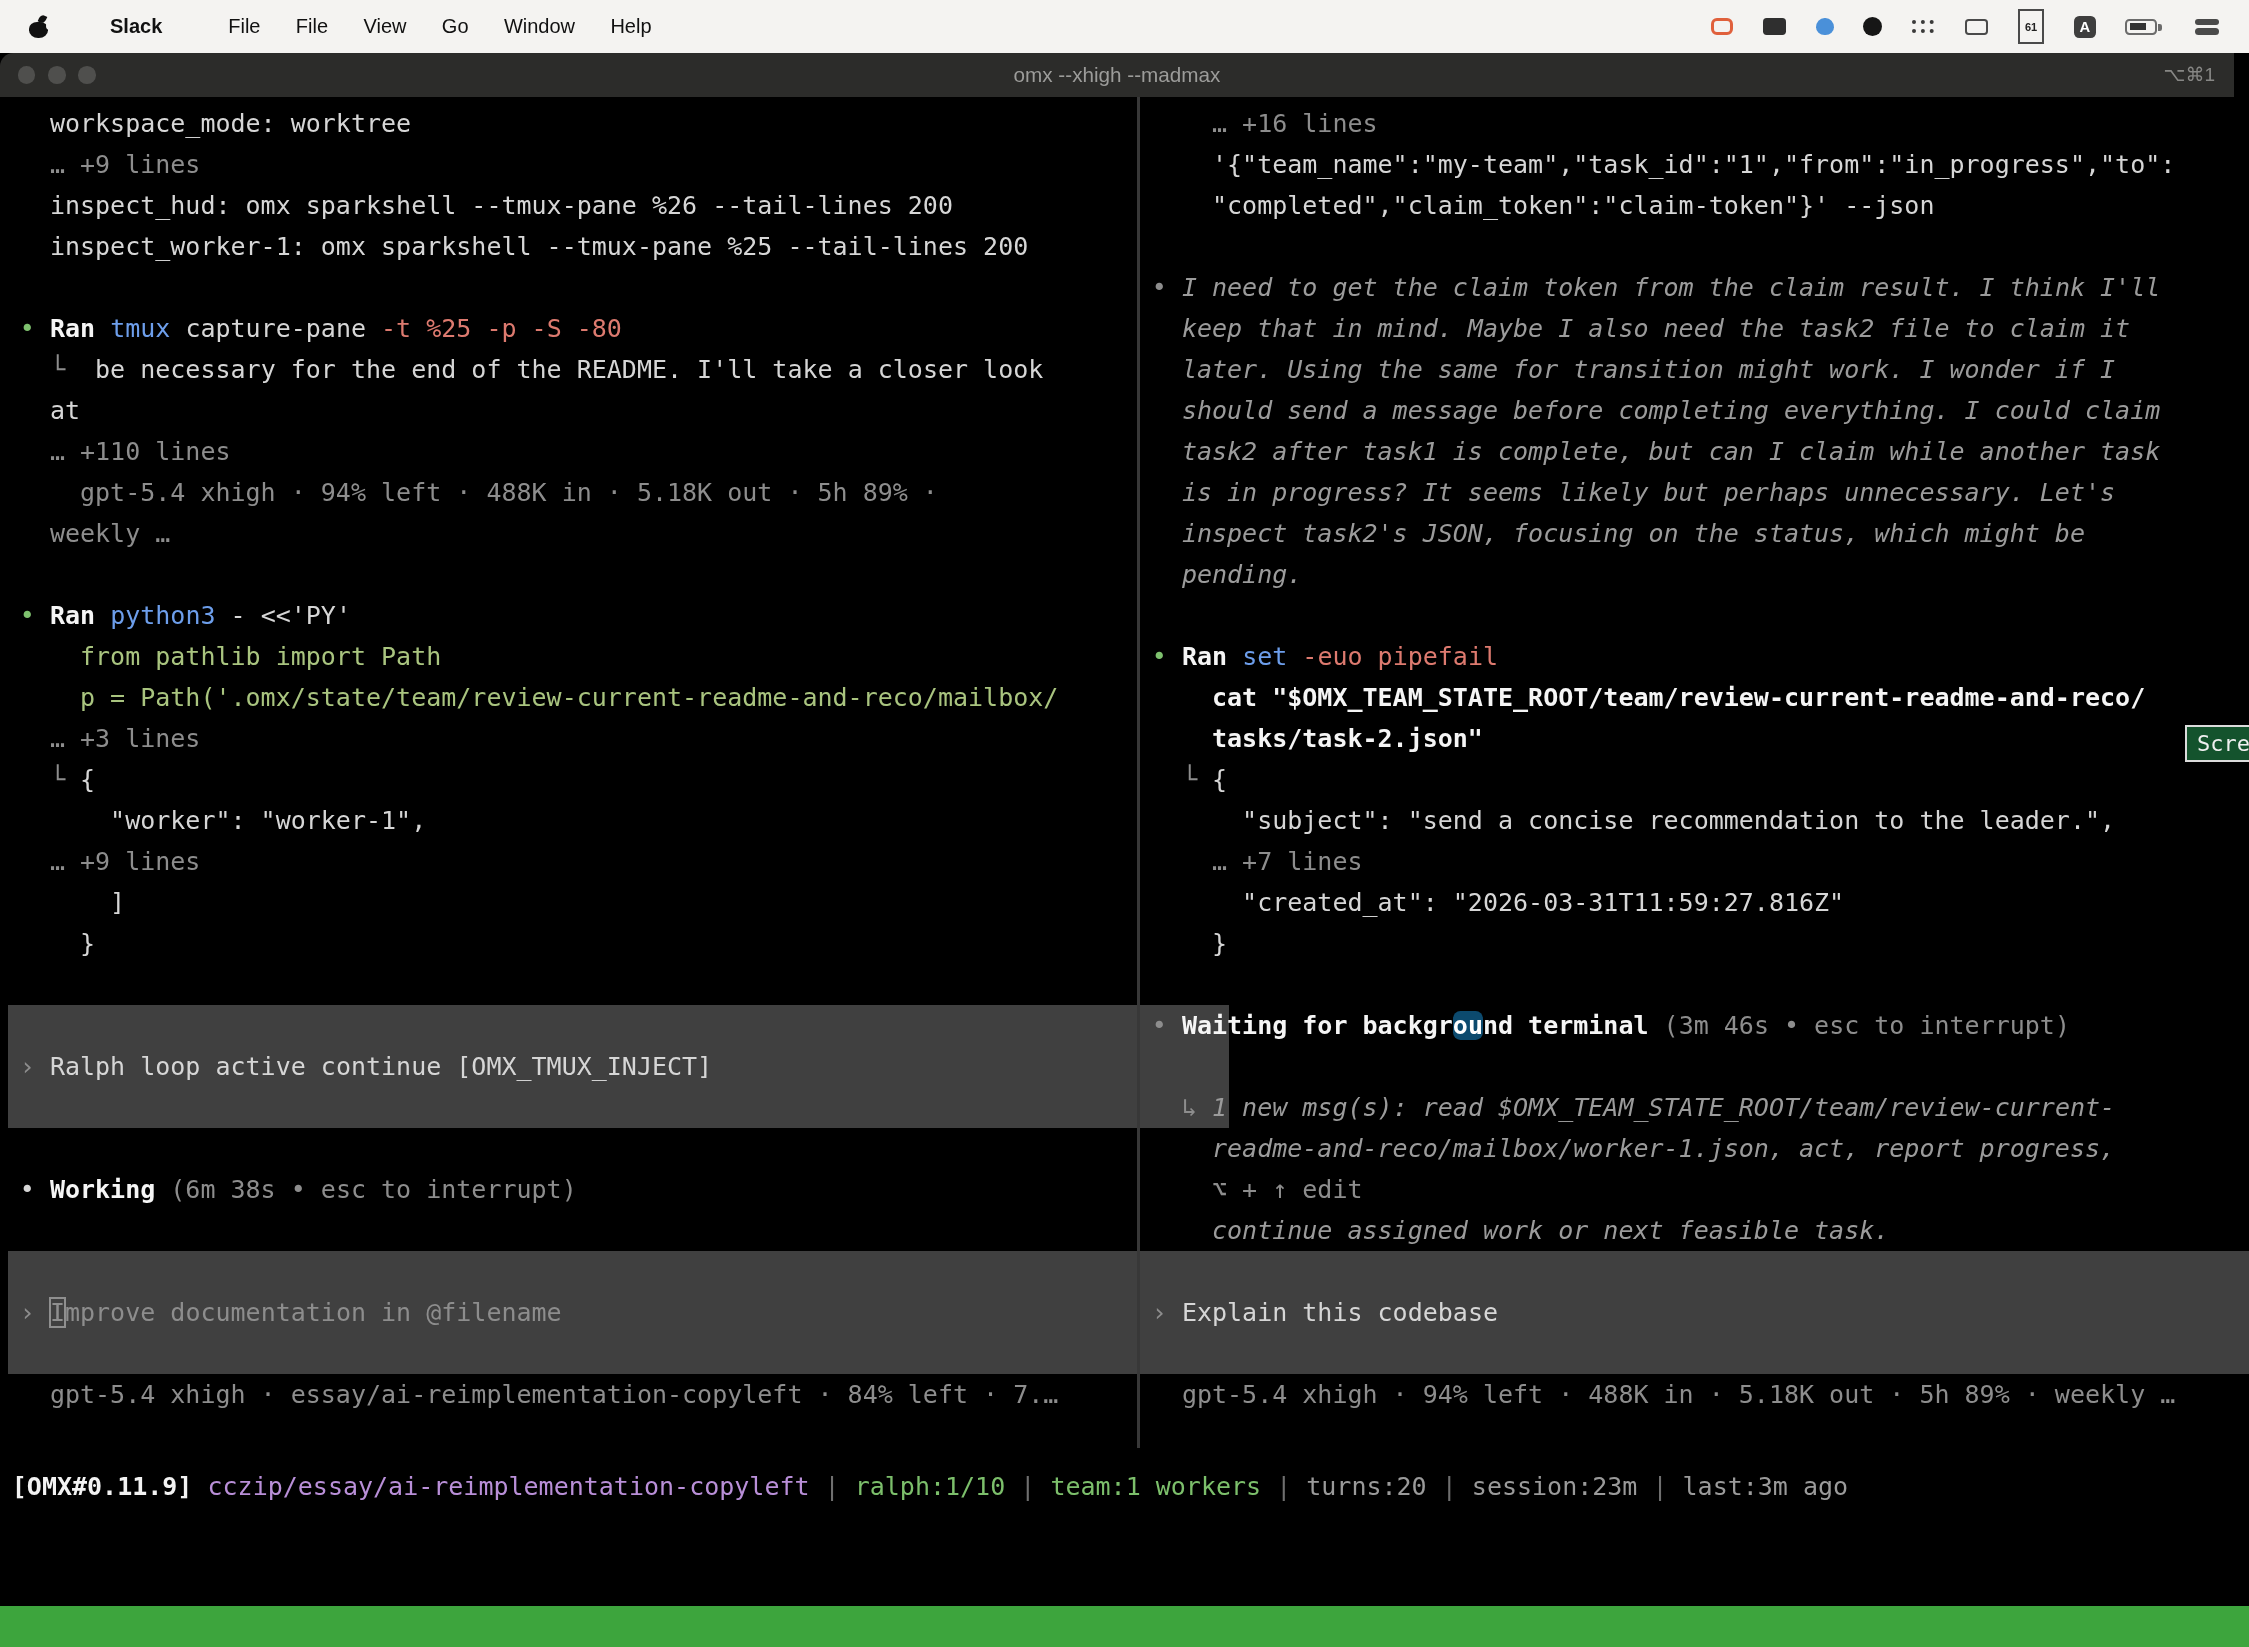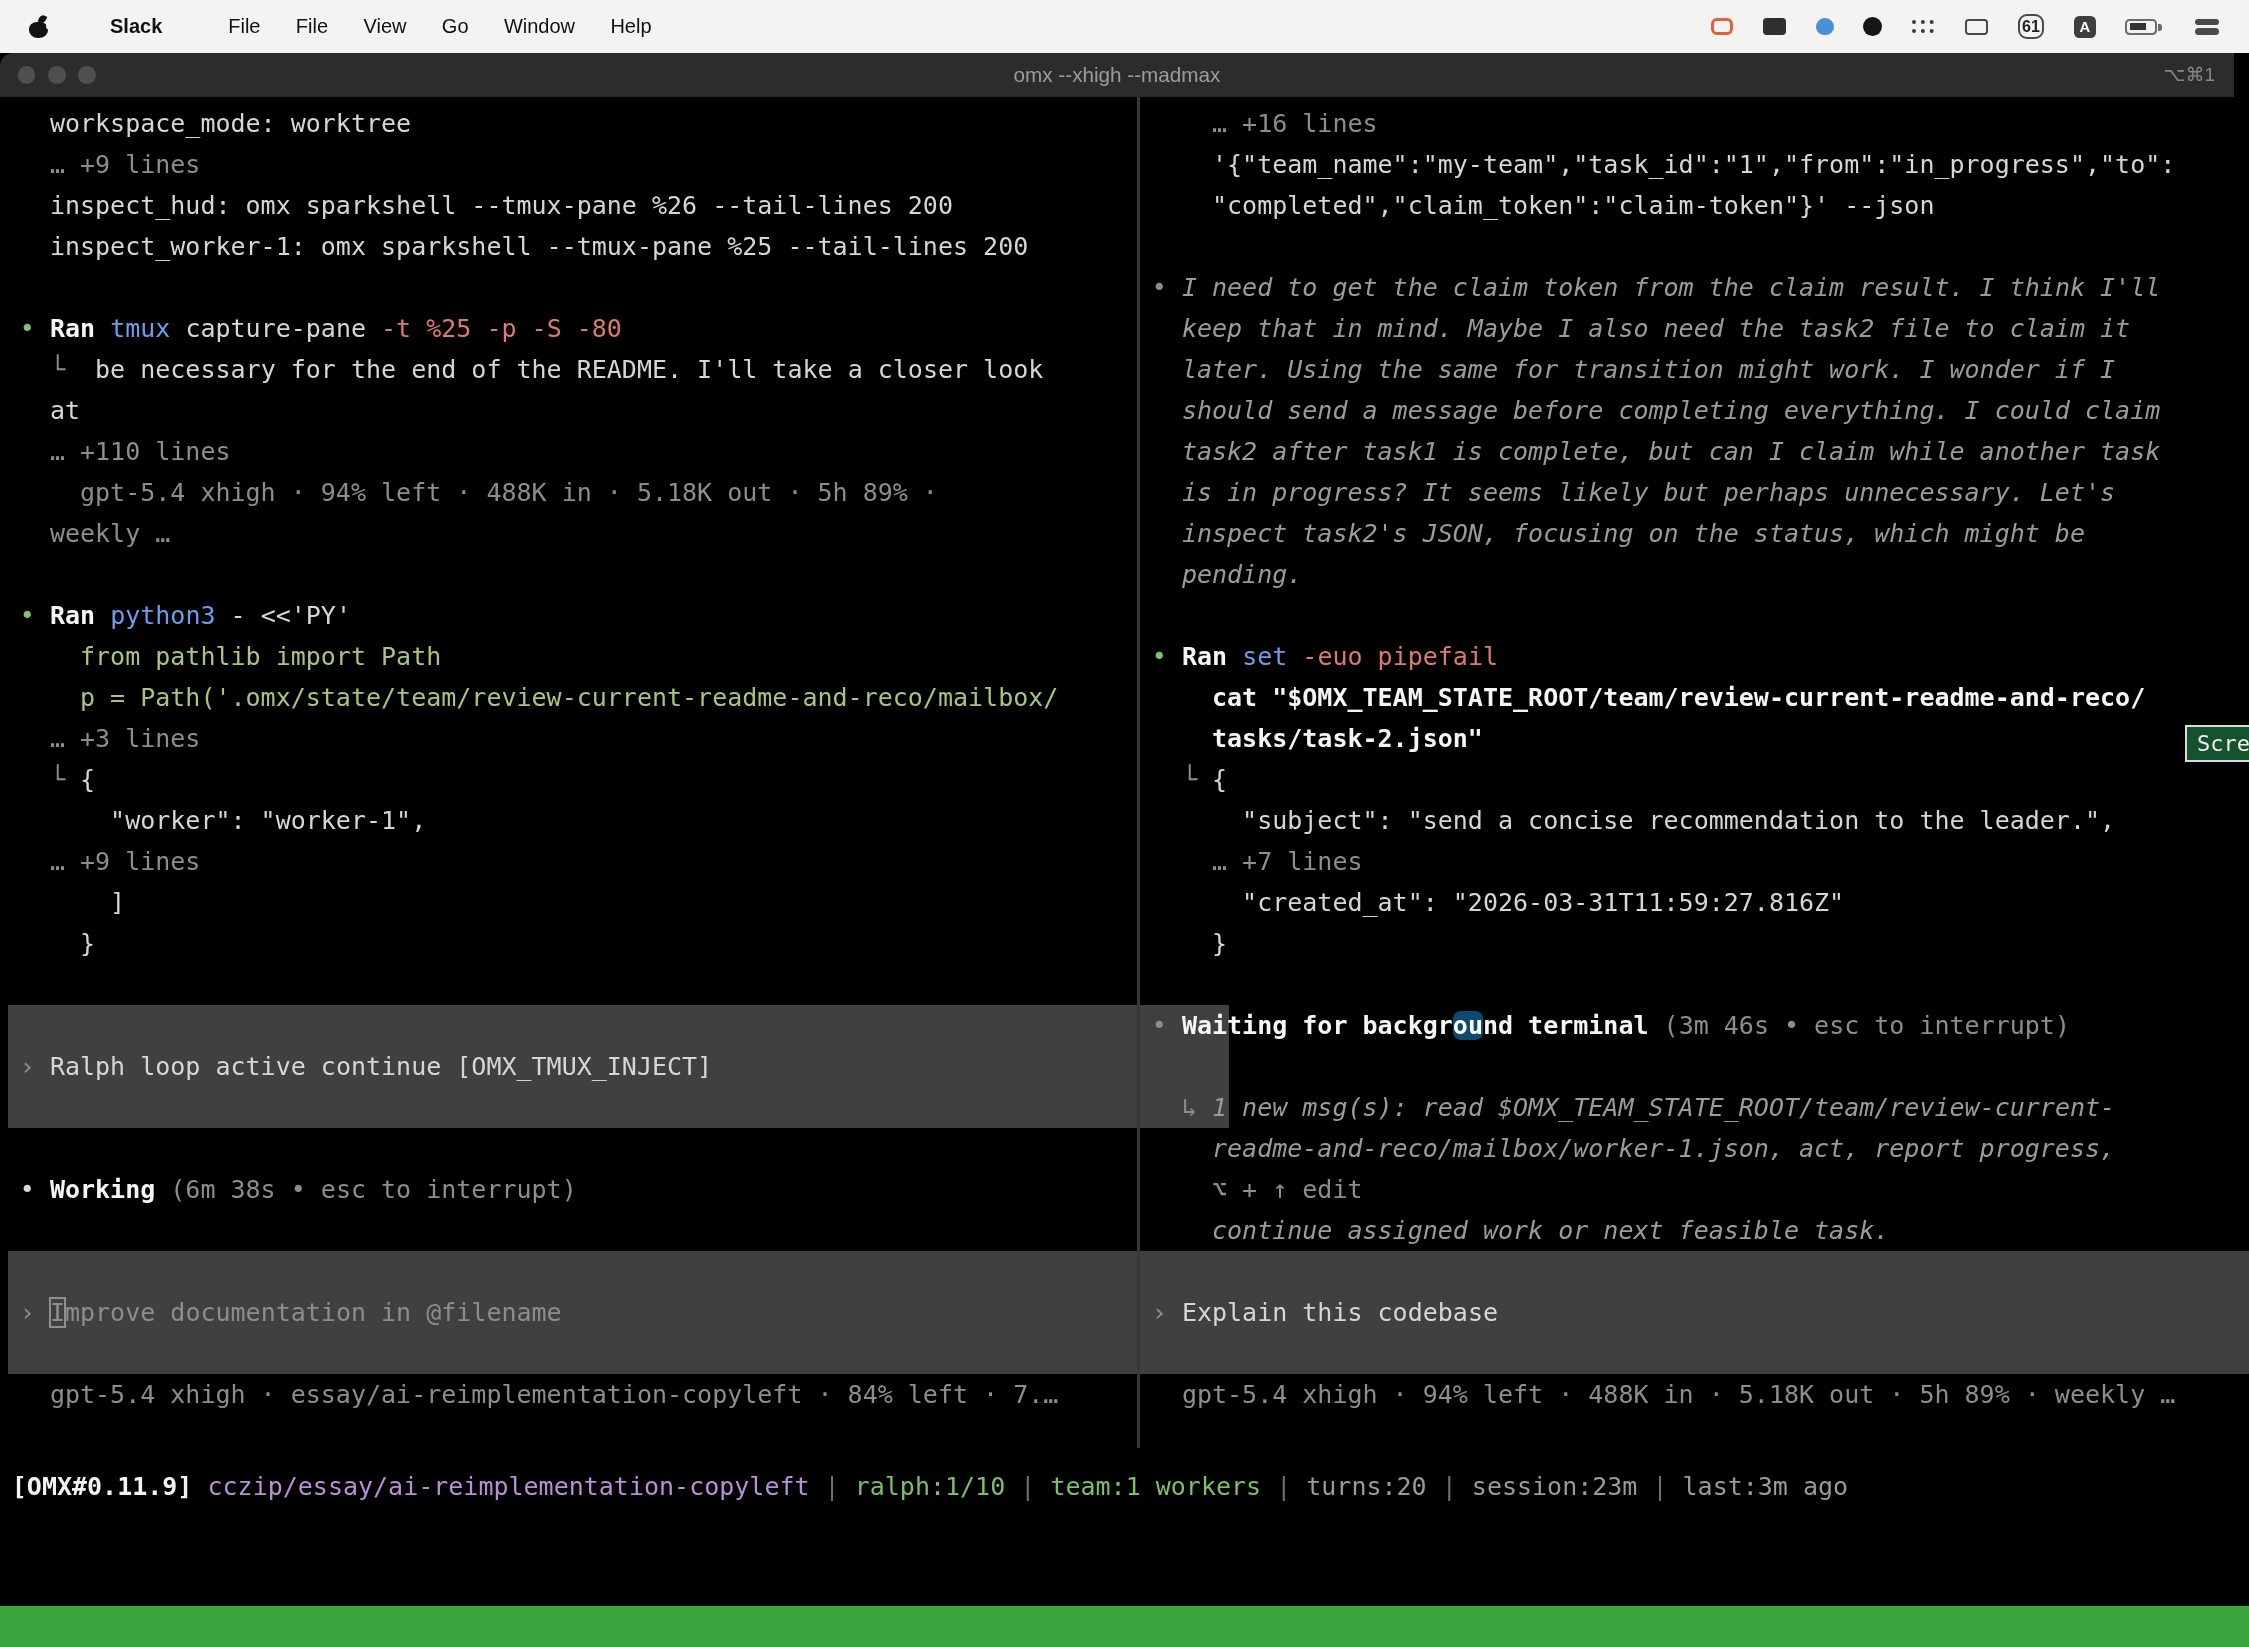--- a/index.html
+++ b/index.html
@@ -22,22 +22,22 @@
   .statusicons{margin-left:auto;display:flex;align-items:center;gap:29.5px;padding-right:10.3px;}
   .ic{display:inline-flex;align-items:center;justify-content:center;}
   .ic.rec{width:22px;height:17.7px;border:3px solid #e0603c;border-radius:5.9px;box-sizing:border-box;}
   .ic.kbd{width:23.6px;height:17px;background:#2f2f2f;border-radius:3.7px;}
   .ic.drop{width:17.7px;height:17.7px;background:#4a90d9;border-radius:50% 50% 50% 50%/55% 55% 45% 45%;}
   .ic.circleapp{width:19px;height:19px;background:#161616;border-radius:50%;}
   .ic.dots{position:relative;width:23.6px;height:14.8px;}
   .ic.dots i{position:absolute;left:0;top:0.7px;width:4.4px;height:4.4px;border-radius:50%;background:#3a3a3a;
     box-shadow:8.9px 0 0 #3a3a3a,17.7px 0 0 #3a3a3a,0 8.9px 0 #3a3a3a,8.9px 8.9px 0 #3a3a3a,17.7px 8.9px 0 #3a3a3a;}
   .ic.extra{width:23.6px;height:16px;border:2.2px solid #4a4a4a;border-radius:3.7px;box-sizing:border-box;}
-  .ic.badge{width:26.6px;height:25px;border:2.2px solid #4a4a4a;border-radius:9px;box-sizing:border-box;
-    font-size:16px;color:#222;font-weight:700;}
+  .ic.badge{width:26.6px;height:35px;border:2.2px solid #4a4a4a;border-radius:0;box-sizing:border-box;
+    font-size:11px;color:#222;font-weight:700;}
   .ic.inputsrc{width:22px;height:22px;background:#3e3e3e;border-radius:5.2px;color:#fff;font-size:14.8px;font-weight:700;}
   .ic.battery{position:relative;width:32px;height:16px;border:2.2px solid #6b6b6b;border-radius:4.4px;box-sizing:border-box;margin-right:5.9px;}
   .ic.battery .fill{position:absolute;left:2.2px;top:2.2px;bottom:2.2px;width:16px;background:#333;}
   .ic.battery .tip{position:absolute;right:-6.6px;top:3px;width:3.7px;height:7.4px;background:#6b6b6b;border-radius:0 2.2px 2.2px 0;}
   .ic.cc{flex-direction:column;width:28px;height:19px;}
   .ic.cc i{display:block;width:23.6px;height:6.6px;border-radius:3.7px;background:#4a4a4a;margin:1.5px 0;}
 
   
   .window{position:absolute;top:53px;left:0;right:0;bottom:0;background:#000;border-radius:13.3px 13.3px 0 0;overflow:hidden;}
   .titlebar{position:absolute;top:0;left:0;right:16px;height:44px;background:#2c2c2a;

